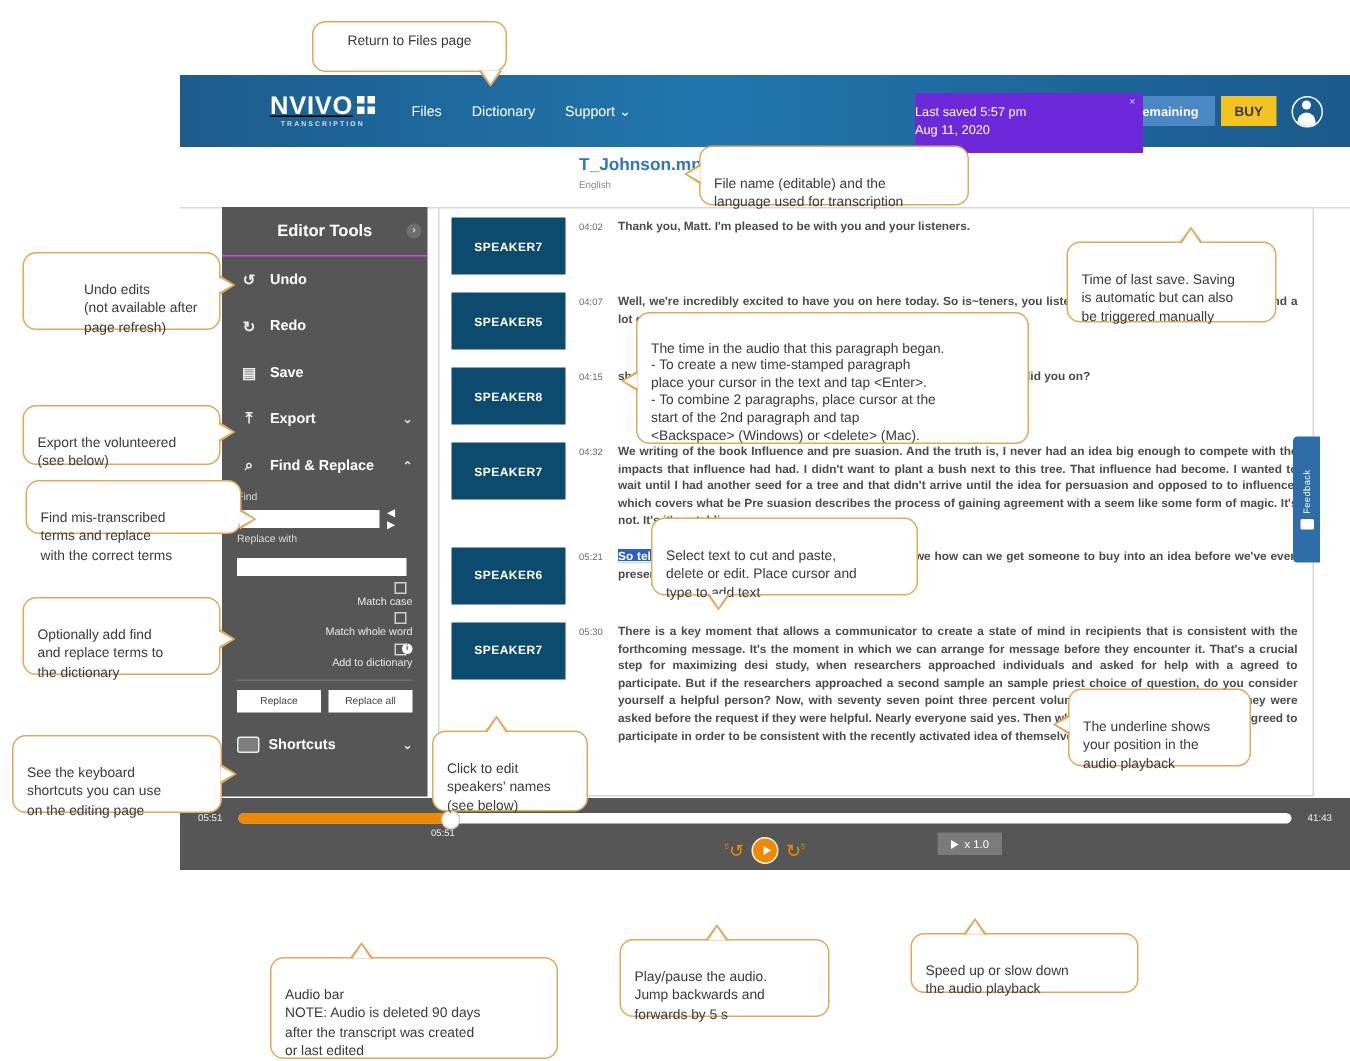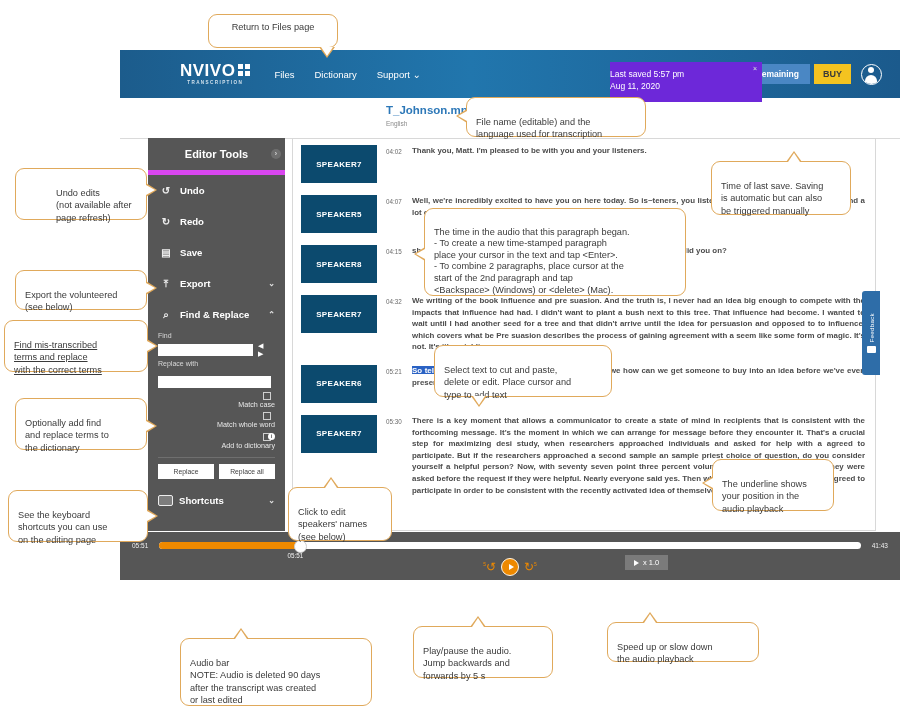--- a/index.html
+++ b/index.html
@@ -15,21 +15,21 @@
     position:absolute;left:120px;top:50px;width:780px;height:530px;
     background:#ffffff;
   }
   
   .navbar{
     position:absolute;left:0;top:0;width:780px;height:48px;
     background:linear-gradient(90deg,#1c5c8c 0%,#2176ad 45%,#1b5a8c 100%);
     display:flex;align-items:center;
   }
   .logo{margin-left:60px;display:flex;flex-direction:column;align-items:center;line-height:1;}
-  .logo-main{display:flex;align-items:center;}
+  .logo-main{display:flex;align-items:center;text-decoration:underline;}
   .logo-text{color:#fff;font-size:17px;font-weight:bold;letter-spacing:.5px;}
   .logo-dots{display:grid;grid-template-columns:5px 5px;grid-gap:2px;margin-left:3px;margin-top:-2px;}
   .logo-dots i{width:5px;height:5px;background:#fff;display:block;}
   .logo-sub{color:#cfe0ec;font-size:4.6px;letter-spacing:1.4px;margin-top:2px;font-weight:bold;}
   .navlinks{display:flex;align-items:center;margin-left:24px;justify-content:center;}
   .navlink{color:#ffffff;font-size:9.5px;margin-right:20px;cursor:pointer;white-space:nowrap;}
   .navright{margin-left:auto;display:flex;align-items:center;margin-right:18px;}
   .minutes{
     background:#4a87c4;color:#fff;font-size:8.5px;font-weight:bold;
     padding:5px 11px;white-space:nowrap;
@@ -64,21 +64,21 @@
   }
   .saved .x{position:absolute;right:5px;top:1px;font-size:7px;color:#d6ecd9;cursor:pointer;}
 
   
   .sidebar{
     position:absolute;left:28px;top:88px;width:137px;height:393px;
     background:#565656;color:#fff;
   }
   .sb-title{
     height:32px;display:flex;align-items:center;justify-content:center;
-    font-size:11px;font-weight:bold;border-bottom:5px solid #d946ef;position:relative;
+    font-size:11px;font-weight:bold;border-bottom:1px solid #d946ef;position:relative;
   }
   .sb-collapse{
     position:absolute;right:4px;top:11px;width:10px;height:10px;border-radius:50%;
     background:#6e6e6e;color:#d9d9d9;font-size:7px;line-height:10px;text-align:center;cursor:pointer;
   }
   .sb-item{
     display:flex;align-items:center;height:31px;padding:0 10px;font-size:9.6px;font-weight:bold;
     cursor:pointer;position:relative;
   }
   .sb-ico{width:16px;display:inline-block;font-size:10px;color:#ededed;text-align:center;margin-right:6px;}
@@ -389,21 +389,21 @@
   <span class="tail-in" style="top:14px;"></span>
 </div>
 
 <div class="callout t-right" style="left:15px;top:270px;width:132px;height:40px;white-space:pre-line;">
   <span>Export the volunteered
 (see below)</span>
   <span class="tail" style="top:10px;"></span>
   <span class="tail-in" style="top:10px;"></span>
 </div>
 
-<div class="callout t-right" style="left:4px;top:320px;width:144px;height:52px;white-space:pre-line;text-decoration:underline;">
+<div class="callout t-right" style="left:17px;top:320px;width:144px;height:36px;white-space:pre-line;">
   <span>Find mis-transcribed
 terms and replace
 with the correct terms</span>
   <span class="tail" style="top:18px;"></span>
   <span class="tail-in" style="top:18px;"></span>
 </div>
 
 <div class="callout t-right" style="left:15px;top:398px;width:132px;height:52px;white-space:pre-line;">
   <span>Optionally add find
 and replace terms to

